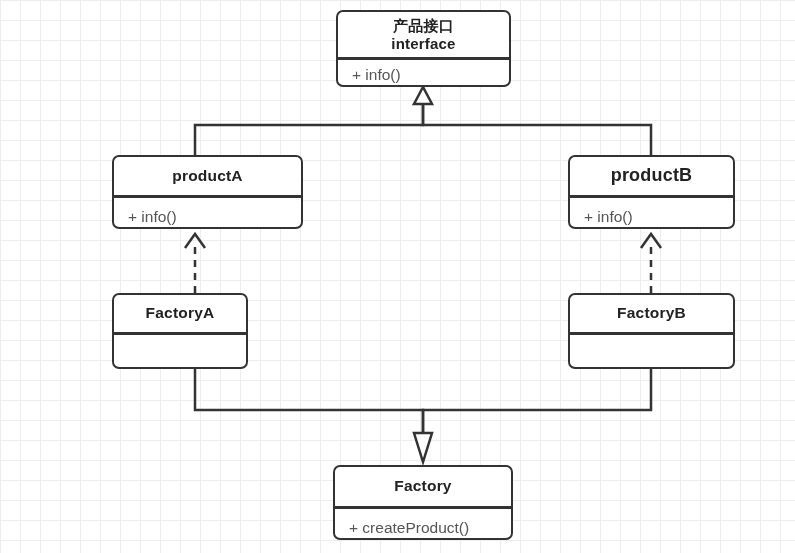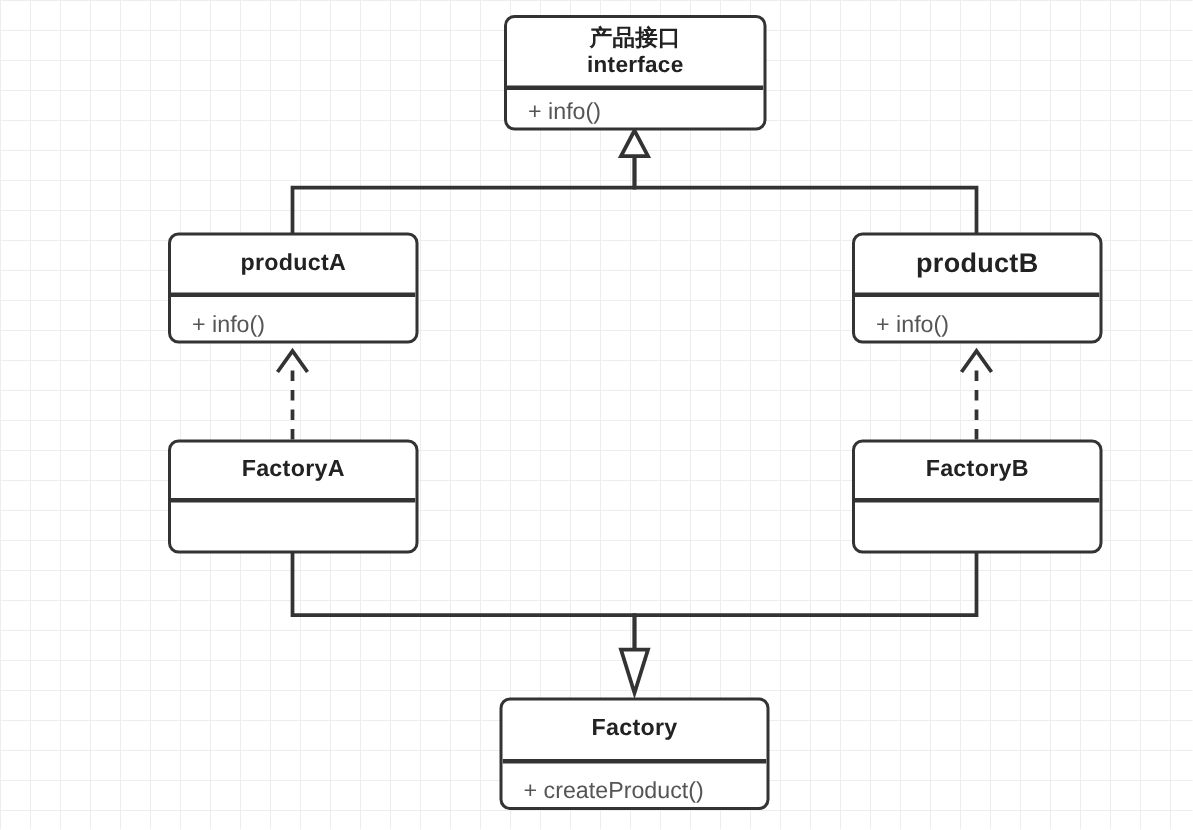--- a/index.html
+++ b/index.html
@@ -74,29 +74,29 @@
     font-size: 15.5px;
     line-height: 1.2;
     white-space: nowrap;
   }
 
   
   #box-interface { left: 308px; top: 10px; width: 175px; height: 77px; }
   #box-interface .uml-title { height: 45px; font-size: 15px; padding-top: 1px; }
   #box-interface .uml-body { height: 29px; }
 
-  #box-productA { left: 84px; top: 155px; width: 167px; height: 74px; }
+  #box-productA { left: 84px; top: 155px; width: 191px; height: 74px; }
   #box-productA .uml-title { height: 38px; font-size: 15.5px; }
   #box-productA .uml-body { height: 33px; }
 
   #box-productB { left: 540px; top: 155px; width: 167px; height: 74px; }
   #box-productB .uml-title { height: 38px; font-size: 18px; }
   #box-productB .uml-body { height: 33px; }
 
-  #box-factoryA { left: 84px; top: 293px; width: 167px; height: 76px; }
+  #box-factoryA { left: 84px; top: 293px; width: 136px; height: 76px; }
   #box-factoryA .uml-title { height: 37px; font-size: 15.5px; }
   #box-factoryA .uml-body { height: 36px; }
 
   #box-factoryB { left: 540px; top: 293px; width: 167px; height: 76px; }
   #box-factoryB .uml-title { height: 37px; font-size: 15.5px; }
   #box-factoryB .uml-body { height: 36px; }
 
   #box-factory { left: 305px; top: 465px; width: 180px; height: 75px; }
   #box-factory .uml-title { height: 39px; font-size: 15.5px; }
   #box-factory .uml-body { height: 33px; }

